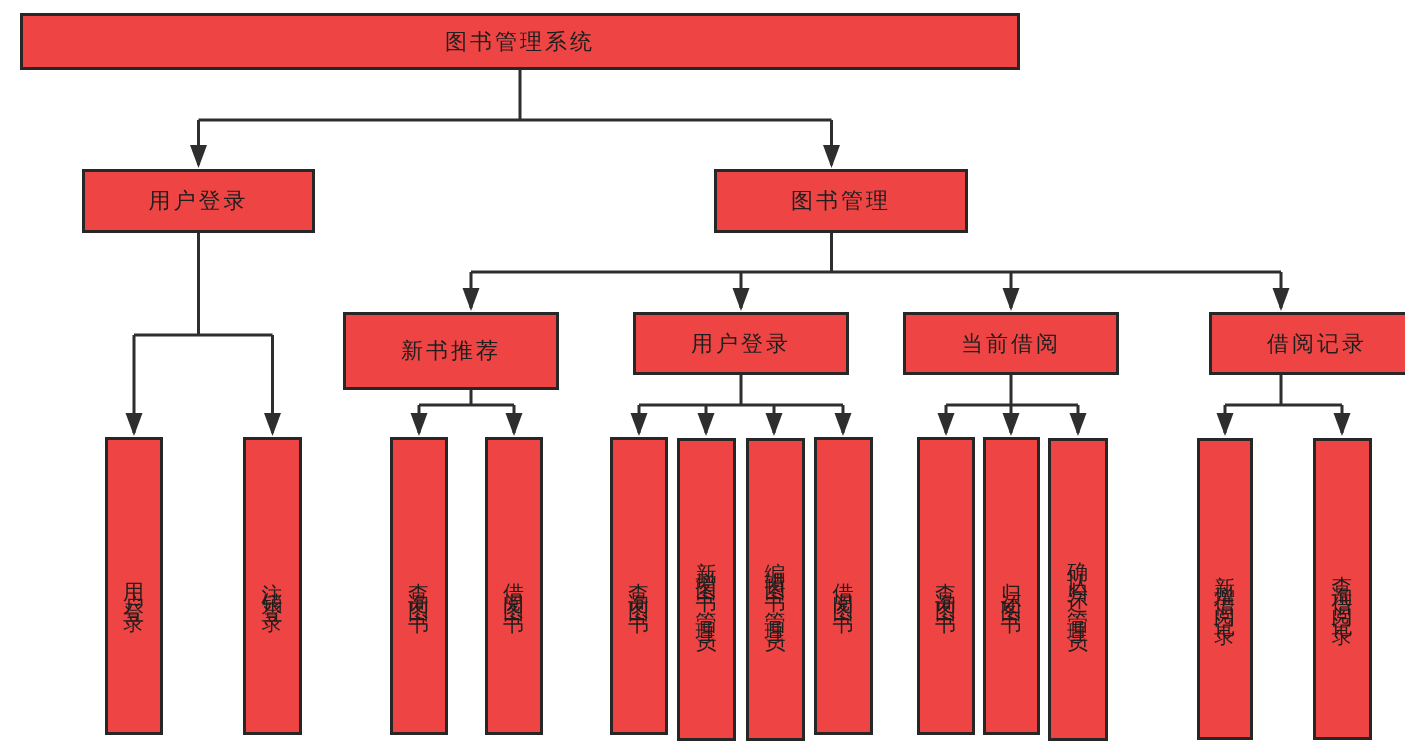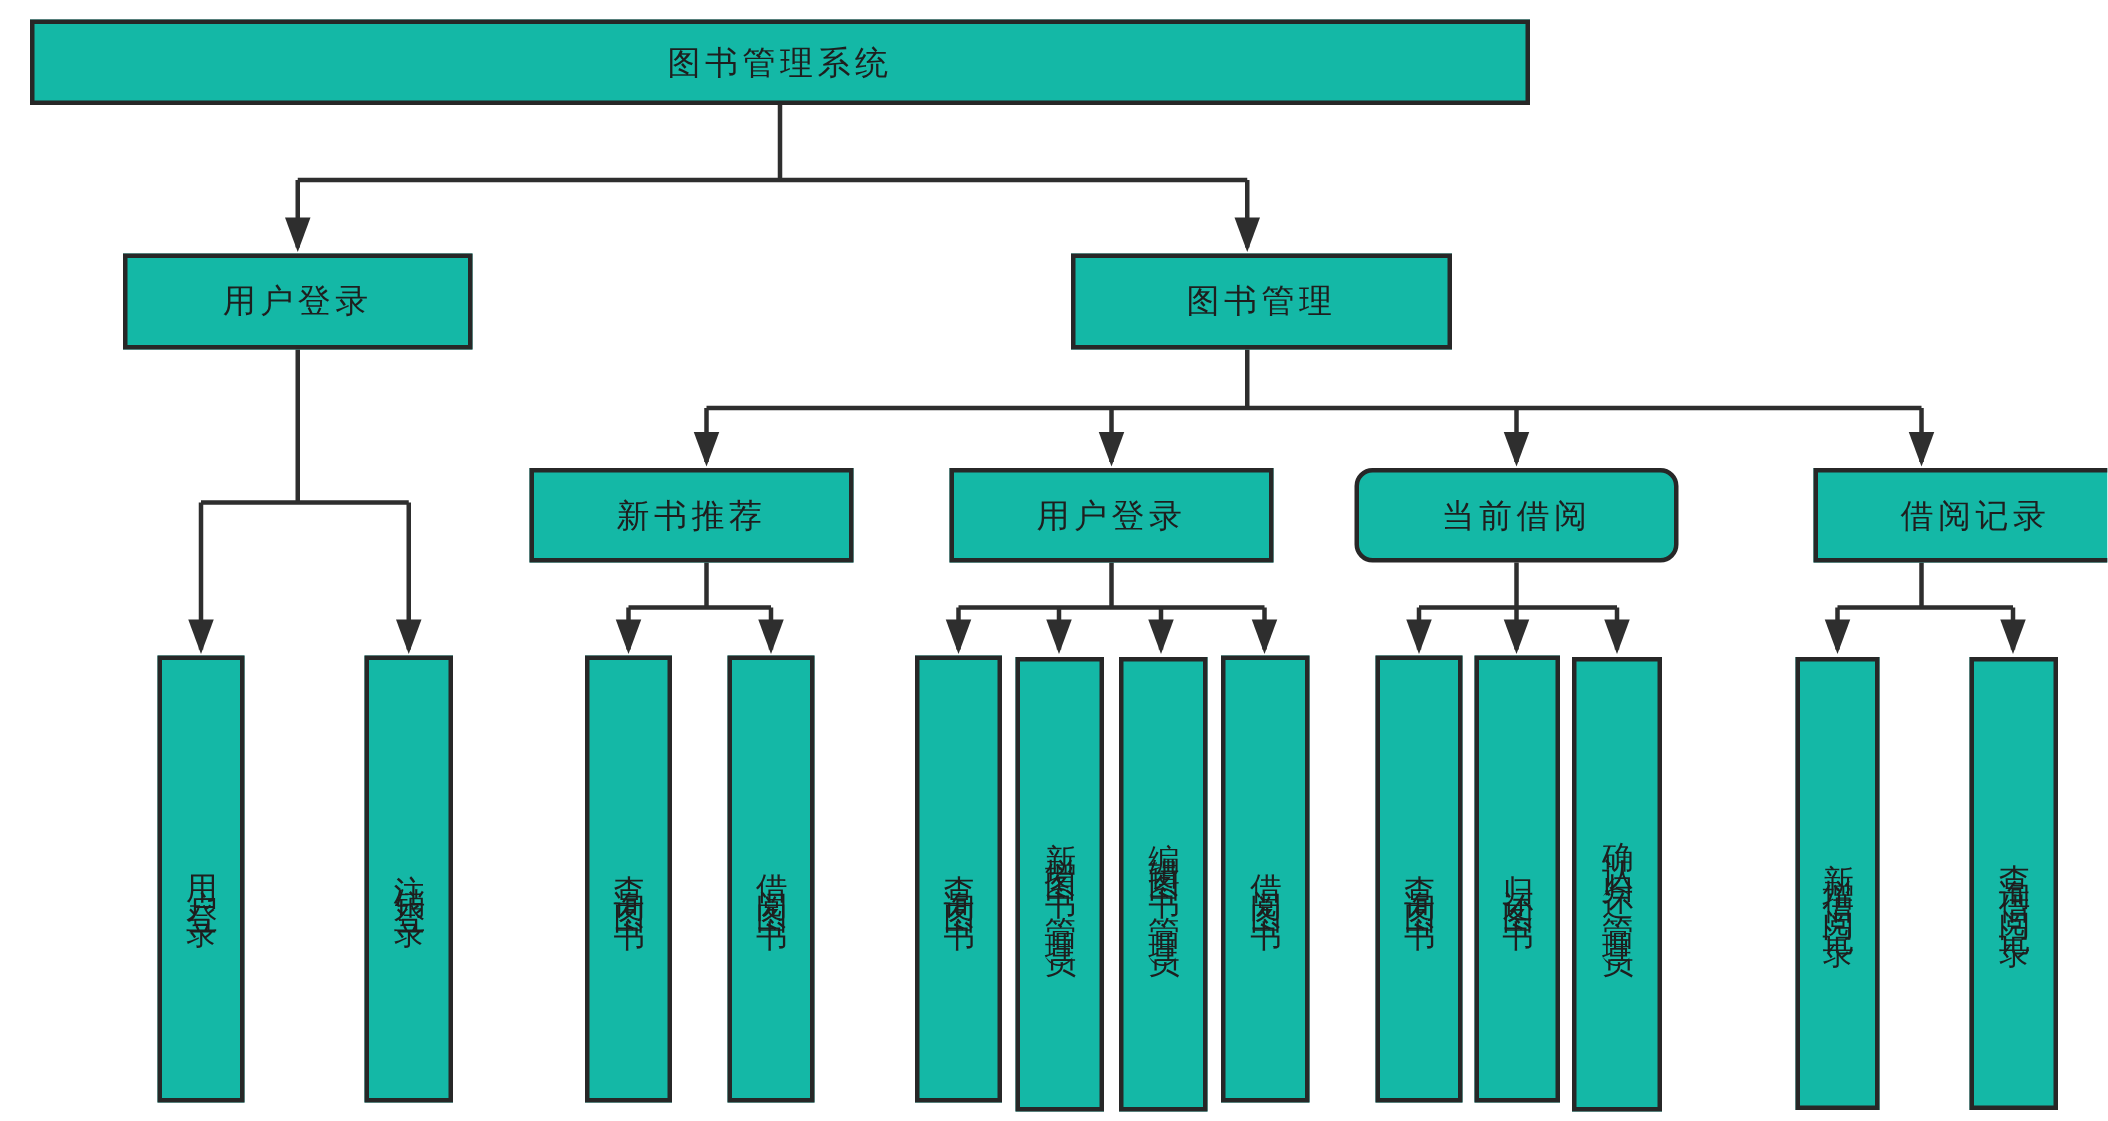--- a/index.html
+++ b/index.html
@@ -7,21 +7,21 @@
     position: relative;
     width: 1405px;
     height: 747px;
     background: #ffffff;
     font-family: "Liberation Sans", sans-serif;
     overflow: hidden;
   }
   .box {
     position: absolute;
     box-sizing: border-box;
-    background: #14b8a6;
+    background: #ef4444;
     border: 3px solid #272727;
     color: #1e1e1e;
     display: flex;
     align-items: center;
     justify-content: center;
   }
   .hbox {
     font-size: 22px;
     letter-spacing: 3px;
     white-space: nowrap;
@@ -112,23 +112,23 @@
       <polygon points="1216.5,413 1233.5,413 1225,436"></polygon>
       <polygon points="1333.5,413 1350.5,413 1342,436"></polygon>
     </g>
   </svg>
 
   <div class="box hbox" style="left:20px; top:13px; width:1000px; height:57px;">图书管理系统</div>
 
   <div class="box hbox" style="left:82px; top:169px; width:233px; height:64px;">用户登录</div>
   <div class="box hbox" style="left:714px; top:169px; width:254px; height:64px;">图书管理</div>
 
-  <div class="box hbox" style="left:353px; top:312px; width:216px; height:63px;">新书推荐</div>
+  <div class="box hbox" style="left:343px; top:312px; width:216px; height:78px;">新书推荐</div>
   <div class="box hbox" style="left:633px; top:312px; width:216px; height:63px;">用户登录</div>
-  <div class="box hbox" style="left:903px; top:312px; width:216px; height:63px;border-radius:12px;">当前借阅</div>
+  <div class="box hbox" style="left:903px; top:312px; width:216px; height:63px;">当前借阅</div>
   <div class="box hbox" style="left:1173px; top:312px; width:216px; height:63px;margin-left:36px;">借阅记录</div>
 
   <div class="box vbox" style="left:105px; top:437px; width:58px; height:298px;">用户登录</div>
   <div class="box vbox" style="left:243px; top:437px; width:59px; height:298px;">注销登录</div>
 
   <div class="box vbox" style="left:390px; top:437px; width:58px; height:298px;">查询图书</div>
   <div class="box vbox" style="left:485px; top:437px; width:58px; height:298px;">借阅图书</div>
 
   <div class="box vbox" style="left:610px; top:437px; width:58px; height:298px;">查询图书</div>
   <div class="box vbox" style="left:677px; top:438px; width:59px; height:303px;">新增图书（管理员）</div>

